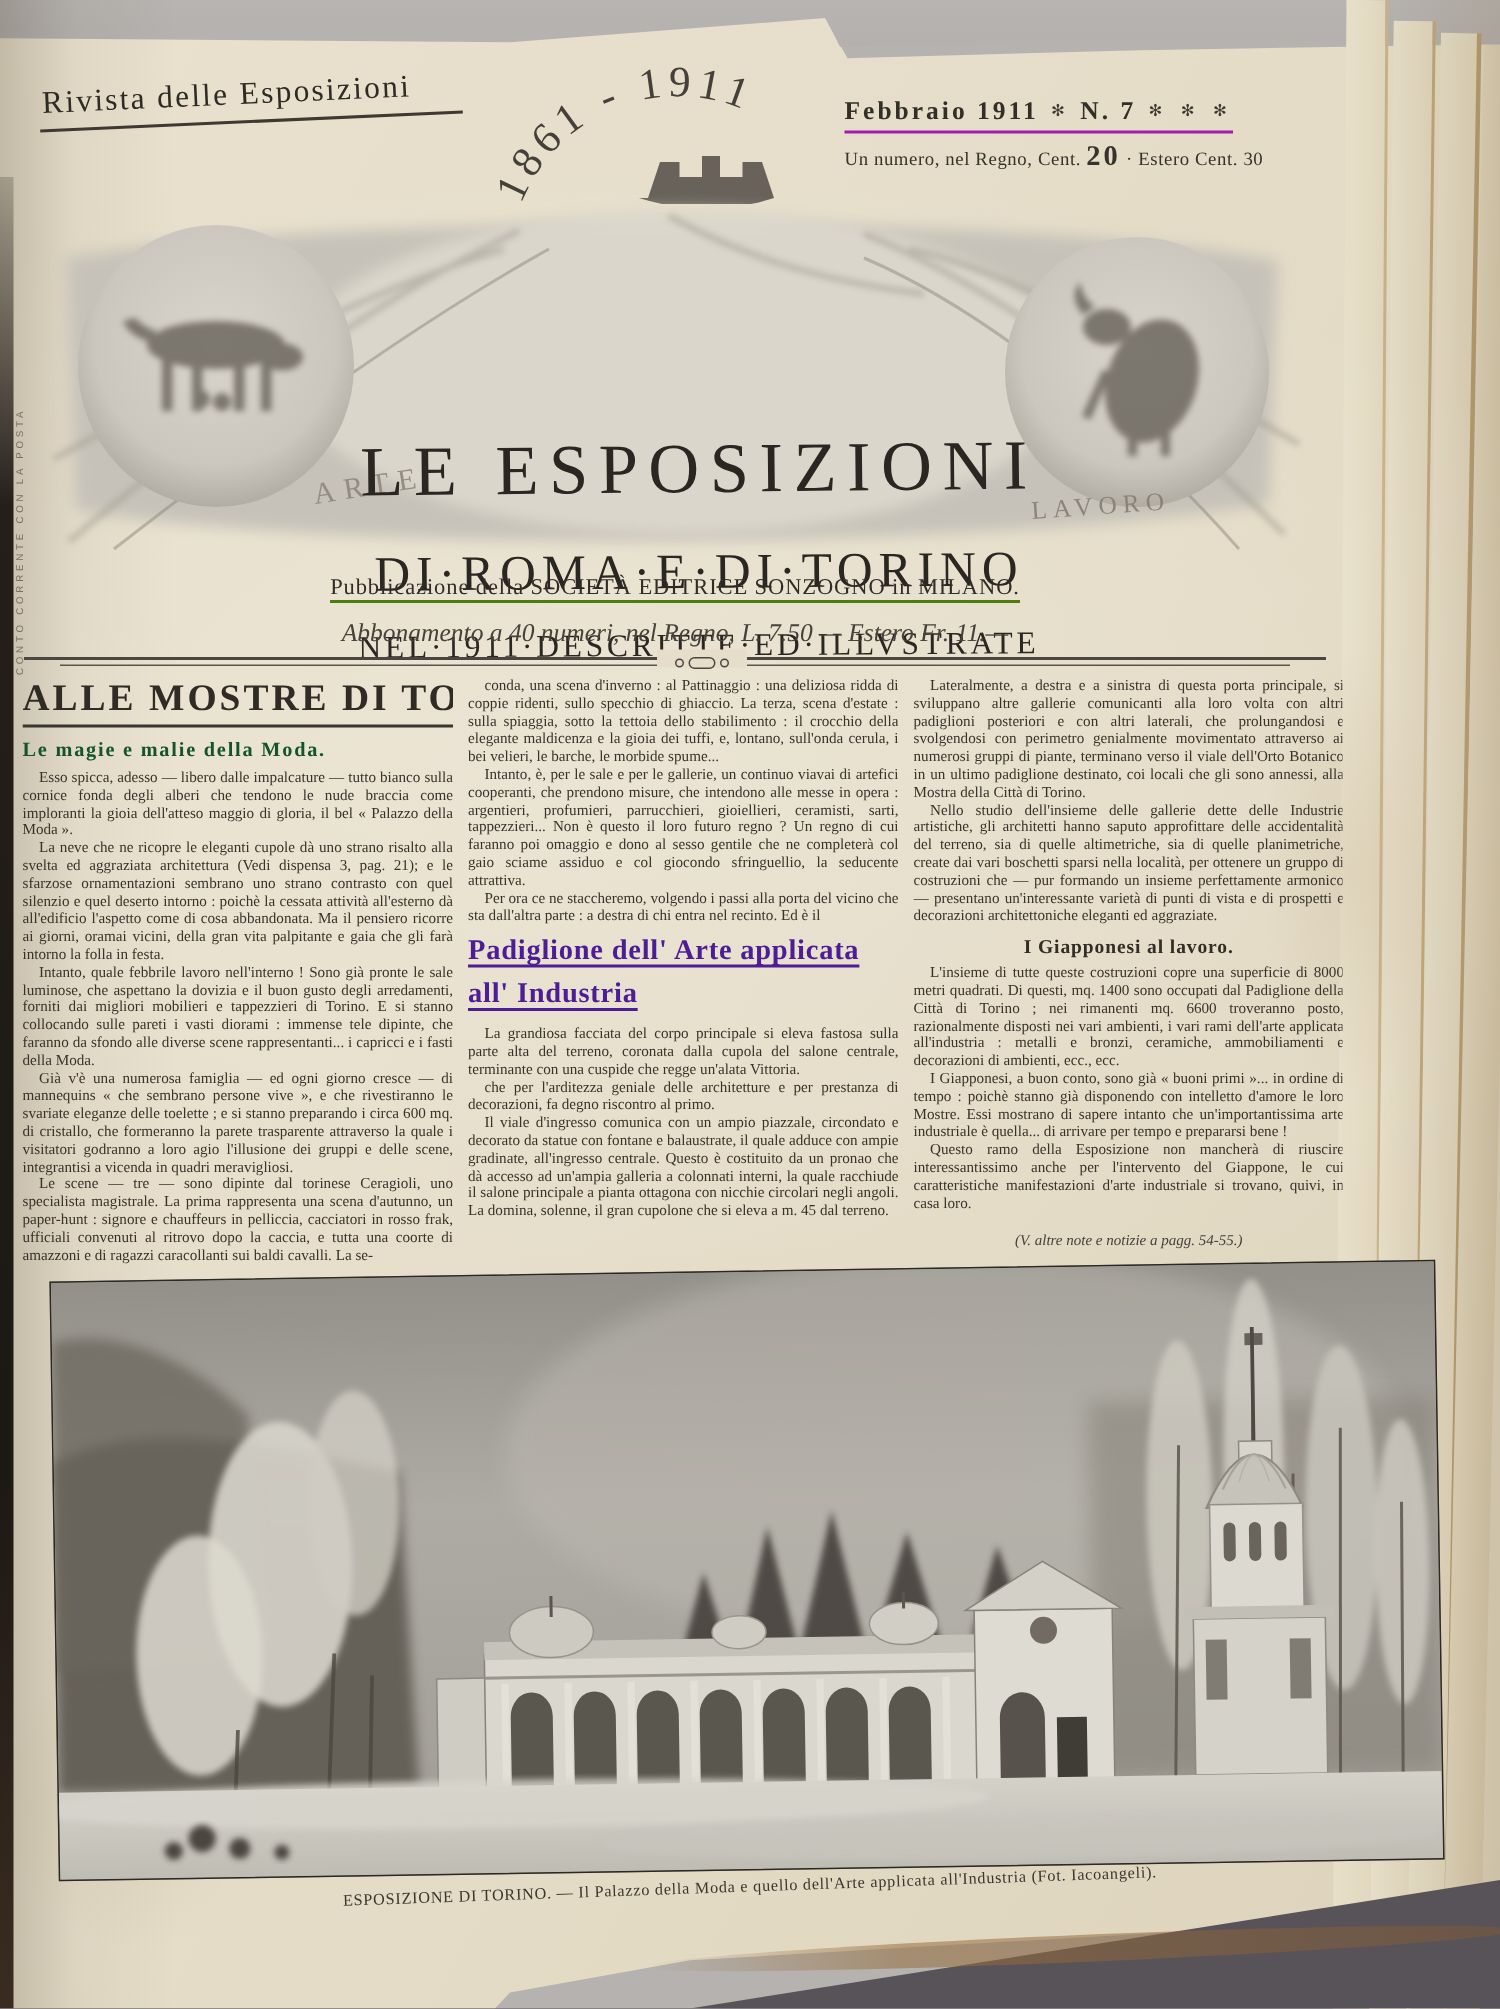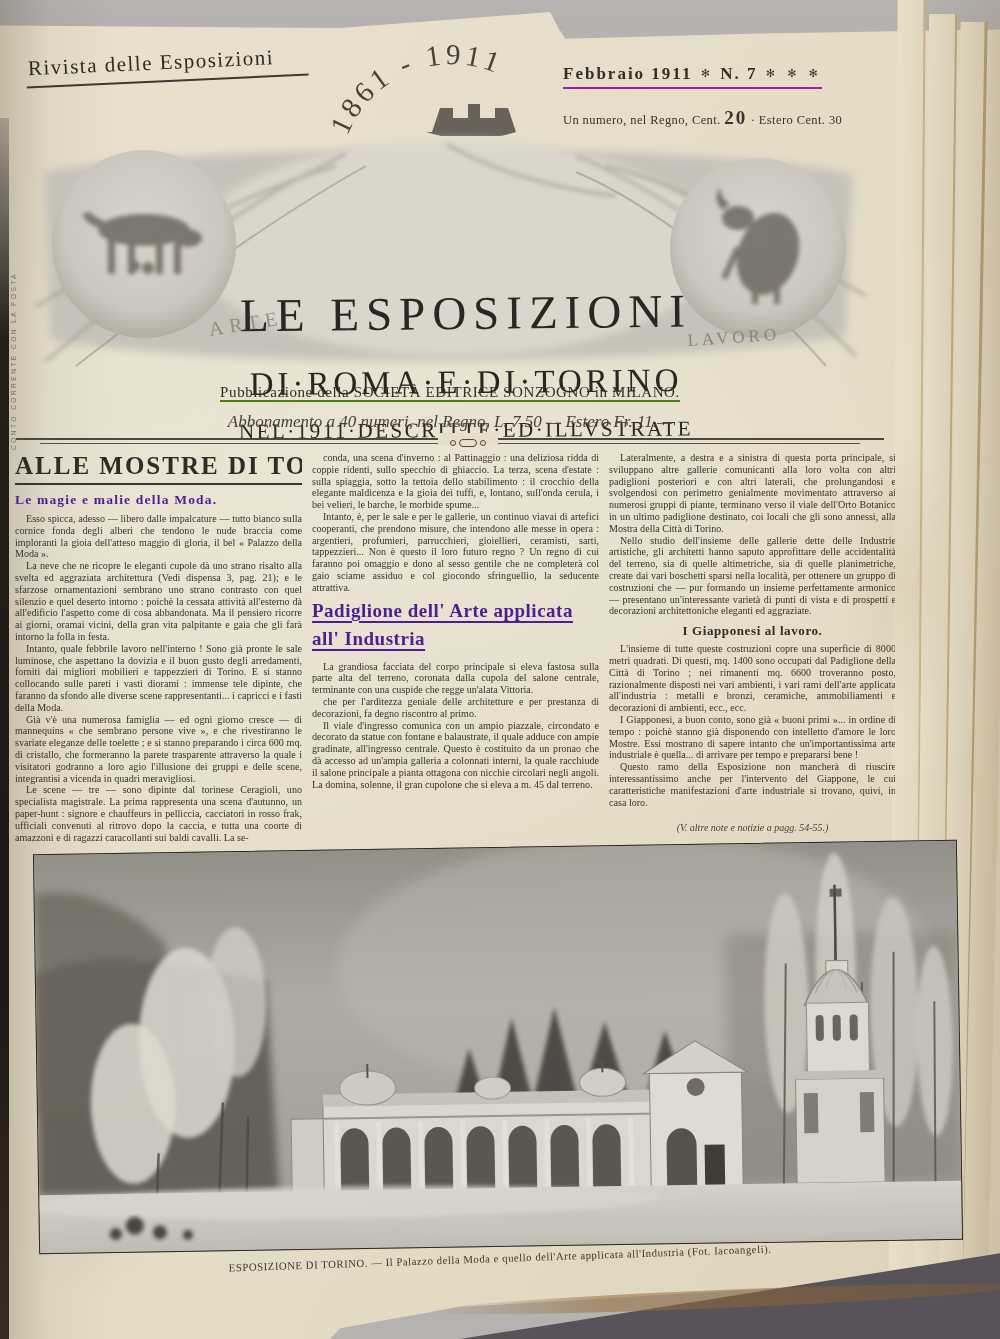--- a/index.html
+++ b/index.html
@@ -28,21 +28,21 @@
   .sky-top{position:absolute;left:0;top:0;width:1000px;height:40px;
     background:linear-gradient(180deg,#b7b4b1,#b2afac);
     clip-path:polygon(0 0,100% 0,100% 74%,76% 62%,56% 78%,55% 28%,34% 58%,0 52%);}
 
   
   .journal-name{position:absolute;left:26px;top:50px;font-size:21px;letter-spacing:1.5px;color:#2e2a25;
     transform:rotate(-2.6deg);border-bottom:2px solid #3e3932;padding:0 34px 5px 2px;}
   .issue-block{position:absolute;left:563px;top:64px;width:330px;color:#332e27;}
   .issue-line{font-weight:bold;font-size:17px;letter-spacing:2px;border-bottom:2px solid #a21caf;padding-bottom:3px;display:inline-block;}
   .fleuron{font-family:"DejaVu Sans",sans-serif;font-size:11px;position:relative;top:-2px;padding:0 2px;color:#3e3932;}
-  .price-line{margin-top:18px;font-size:12.5px;letter-spacing:.4px;color:#37322b;}
+  .price-line{margin-top:5px;font-size:12.5px;letter-spacing:.4px;color:#37322b;}
   .price-20{font-weight:bold;font-size:19px;letter-spacing:2px;}
 
   
   .masthead{position:absolute;left:16px;top:126px;width:866px;height:254px;}
   .mast-title{position:absolute;left:150px;width:600px;text-align:center;color:#2a2621;}
   .mt1{top:160px;font-size:47px;letter-spacing:7px;transform:rotate(-.6deg);}
   .mt2{top:238px;font-size:33px;letter-spacing:4px;transform:rotate(-.5deg);}
   .mt3{top:292px;font-size:21px;letter-spacing:2.5px;transform:rotate(-.4deg);}
   .publisher{position:absolute;left:100px;top:384px;width:700px;text-align:center;font-size:15px;letter-spacing:.6px;color:#312c26;}
   .publisher span{border-bottom:2px solid #4d7c0f;padding-bottom:0;}
@@ -52,21 +52,21 @@
   .rule-orn{position:absolute;left:438px;top:433px;width:60px;height:12px;background:#e6decb;text-align:center;}
   .rule-orn i{display:inline-block;width:16px;height:6px;border:1.5px solid #4b4640;border-radius:4px;margin-top:2px;}
   .rule-orn b{display:inline-block;width:4px;height:4px;border:1.2px solid #4b4640;border-radius:50%;margin:0 3px 1px 3px;}
 
   
   .article{position:absolute;left:15px;top:452px;width:880px;height:392px;
     display:grid;grid-template-columns:287px 287px 287px;column-gap:10px;overflow:hidden;}
   .colm{overflow:hidden;color:#39322a;}
   .art-title{font-size:25px;font-weight:bold;letter-spacing:2px;color:#302b24;border-bottom:2.5px solid #3a352e;
     padding-bottom:3px;margin:0 0 7px 0;white-space:nowrap;}
-  .subhead{font-weight:bold;font-size:13.5px;letter-spacing:1.2px;margin:2px 0 5px 0;color:#4c1d95;}
+  .subhead{font-weight:bold;font-size:13.5px;letter-spacing:1.2px;margin:2px 0 5px 0;color:#14532d;}
   .colm p{margin:0;font-size:10.1px;line-height:1.17;text-align:justify;text-indent:11px;}
   .sec-head{font-weight:bold;font-size:19px;line-height:1.5;letter-spacing:.5px;color:#4c1d95;margin:3px 0 7px 0;
     text-decoration:underline;text-decoration-thickness:2px;text-underline-offset:4px;}
   .mini-head{font-weight:bold;font-size:13px;letter-spacing:.6px;margin:6px 0 4px 0;color:#322d26;text-align:center;}
   .footnote{font-style:italic;font-size:10px;text-align:center;margin-top:14px;color:#46403a;}
 
   
   .photo{position:absolute;left:36px;top:847px;width:922px;height:398px;border:1.5px solid #2c2822;
     transform:rotate(-.9deg);overflow:hidden;background:#a5a29c;}
   .caption{position:absolute;left:60px;top:1252px;width:880px;text-align:center;font-size:10.8px;
@@ -202,20 +202,21 @@
       <div class="subhead">Le magie e malie della Moda.</div>
       <p>Esso spicca, adesso — libero dalle impalcature — tutto bianco sulla cornice fonda degli alberi che tendono le nude braccia come imploranti la gioia dell'atteso maggio di gloria, il bel « Palazzo della Moda ».</p>
       <p>La neve che ne ricopre le eleganti cupole dà uno strano risalto alla svelta ed aggraziata architettura (Vedi dispensa 3, pag. 21); e le sfarzose ornamentazioni sembrano uno strano contrasto con quel silenzio e quel deserto intorno : poichè la cessata attività all'esterno dà all'edificio l'aspetto come di cosa abbandonata. Ma il pensiero ricorre ai giorni, oramai vicini, della gran vita palpitante e gaia che gli farà intorno la folla in festa.</p>
       <p>Intanto, quale febbrile lavoro nell'interno ! Sono già pronte le sale luminose, che aspettano la dovizia e il buon gusto degli arredamenti, forniti dai migliori mobilieri e tappezzieri di Torino. E si stanno collocando sulle pareti i vasti diorami : immense tele dipinte, che faranno da sfondo alle diverse scene rappresentanti... i capricci e i fasti della Moda.</p>
       <p>Già v'è una numerosa famiglia — ed ogni giorno cresce — di mannequins « che sembrano persone vive », e che rivestiranno le svariate eleganze delle toelette ; e si stanno preparando i circa 600 mq. di cristallo, che formeranno la parete trasparente attraverso la quale i visitatori godranno a loro agio l'illusione dei gruppi e delle scene, integrantisi a vicenda in quadri meravigliosi.</p>
       <p>Le scene — tre — sono dipinte dal torinese Ceragioli, uno specialista magistrale. La prima rappresenta una scena d'autunno, un paper-hunt : signore e chauffeurs in pelliccia, cacciatori in rosso frak, ufficiali convenuti al ritrovo dopo la caccia, e tutta una coorte di amazzoni e di ragazzi caracollanti sui baldi cavalli. La se-</p>
     </div>
     <div class="colm">
       <p>conda, una scena d'inverno : al Pattinaggio : una deliziosa ridda di coppie ridenti, sullo specchio di ghiaccio. La terza, scena d'estate : sulla spiaggia, sotto la tettoia dello stabilimento : il crocchio della elegante maldicenza e la gioia dei tuffi, e, lontano, sull'onda cerula, i bei velieri, le barche, le morbide spume...</p>
       <p>Intanto, è, per le sale e per le gallerie, un continuo viavai di artefici cooperanti, che prendono misure, che intendono alle messe in opera : argentieri, profumieri, parrucchieri, gioiellieri, ceramisti, sarti, tappezzieri... Non è questo il loro futuro regno ? Un regno di cui faranno poi omaggio e dono al sesso gentile che ne completerà col gaio sciame assiduo e col giocondo sfringuellio, la seducente attrattiva.</p>
+      <p>Per ora ce ne staccheremo, volgendo i passi alla porta del vicino che sta dall'altra parte : a destra di chi entra nel recinto. Ed è il</p>
       <div class="sec-head">Padiglione dell' Arte applicata all' Industria</div>
       <p>La grandiosa facciata del corpo principale si eleva fastosa sulla parte alta del terreno, coronata dalla cupola del salone centrale, terminante con una cuspide che regge un'alata Vittoria.</p>
       <p>che per l'arditezza geniale delle architetture e per prestanza di decorazioni, fa degno riscontro al primo.</p>
       <p>Il viale d'ingresso comunica con un ampio piazzale, circondato e decorato da statue con fontane e balaustrate, il quale adduce con ampie gradinate, all'ingresso centrale. Questo è costituito da un pronao che dà accesso ad un'ampia galleria a colonnati interni, la quale racchiude il salone principale a pianta ottagona con nicchie circolari negli angoli. La domina, solenne, il gran cupolone che si eleva a m. 45 dal terreno.</p>
     </div>
     <div class="colm">
       <p>Lateralmente, a destra e a sinistra di questa porta principale, si sviluppano altre gallerie comunicanti alla loro volta con altri padiglioni posteriori e con altri laterali, che prolungandosi e svolgendosi con perimetro genialmente movimentato attraverso ai numerosi gruppi di piante, terminano verso il viale dell'Orto Botanico in un ultimo padiglione destinato, coi locali che gli sono annessi, alla Mostra della Città di Torino.</p>
       <p>Nello studio dell'insieme delle gallerie dette delle Industrie artistiche, gli architetti hanno saputo approfittare delle accidentalità del terreno, sia di quelle altimetriche, sia di quelle planimetriche, create dai vari boschetti sparsi nella località, per ottenere un gruppo di costruzioni che — pur formando un insieme perfettamente armonico — presentano un'interessante varietà di punti di vista e di prospetti e decorazioni architettoniche eleganti ed aggraziate.</p>
       <div class="mini-head">I Giapponesi al lavoro.</div>
       <p>L'insieme di tutte queste costruzioni copre una superficie di 8000 metri quadrati. Di questi, mq. 1400 sono occupati dal Padiglione della Città di Torino ; nei rimanenti mq. 6600 troveranno posto, razionalmente disposti nei vari ambienti, i vari rami dell'arte applicata all'industria : metalli e bronzi, ceramiche, ammobiliamenti e decorazioni di ambienti, ecc., ecc.</p>

